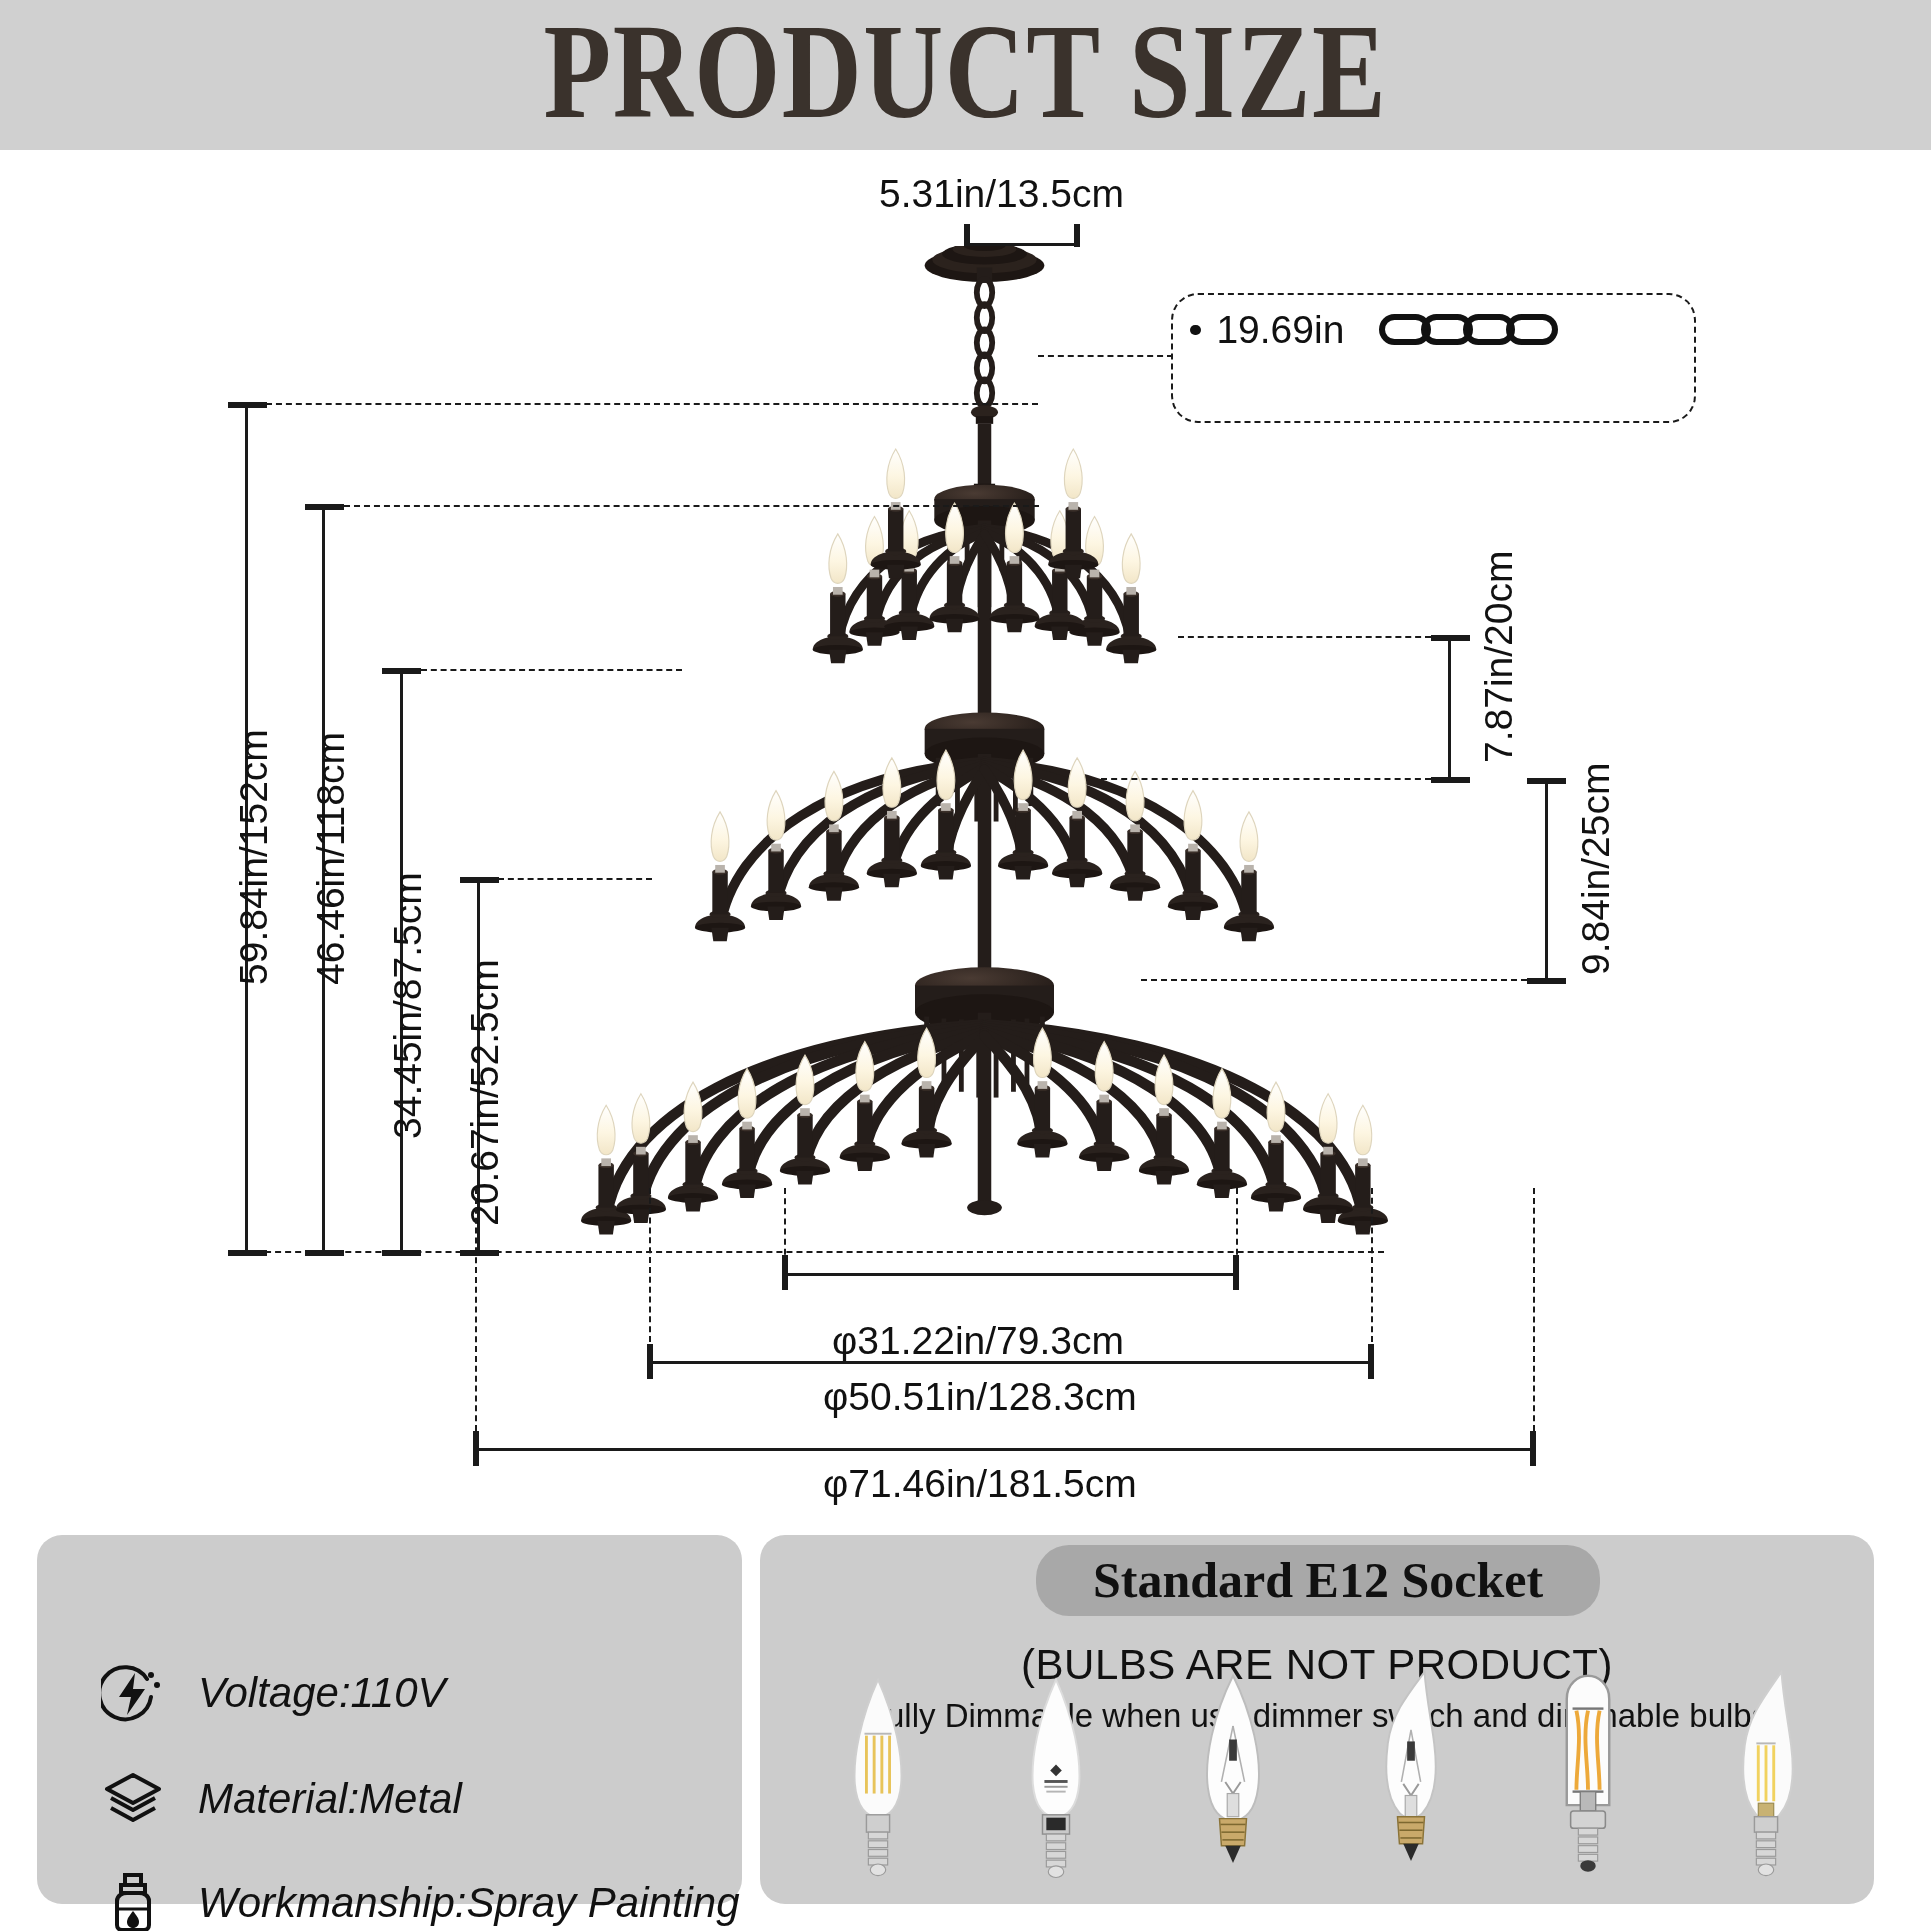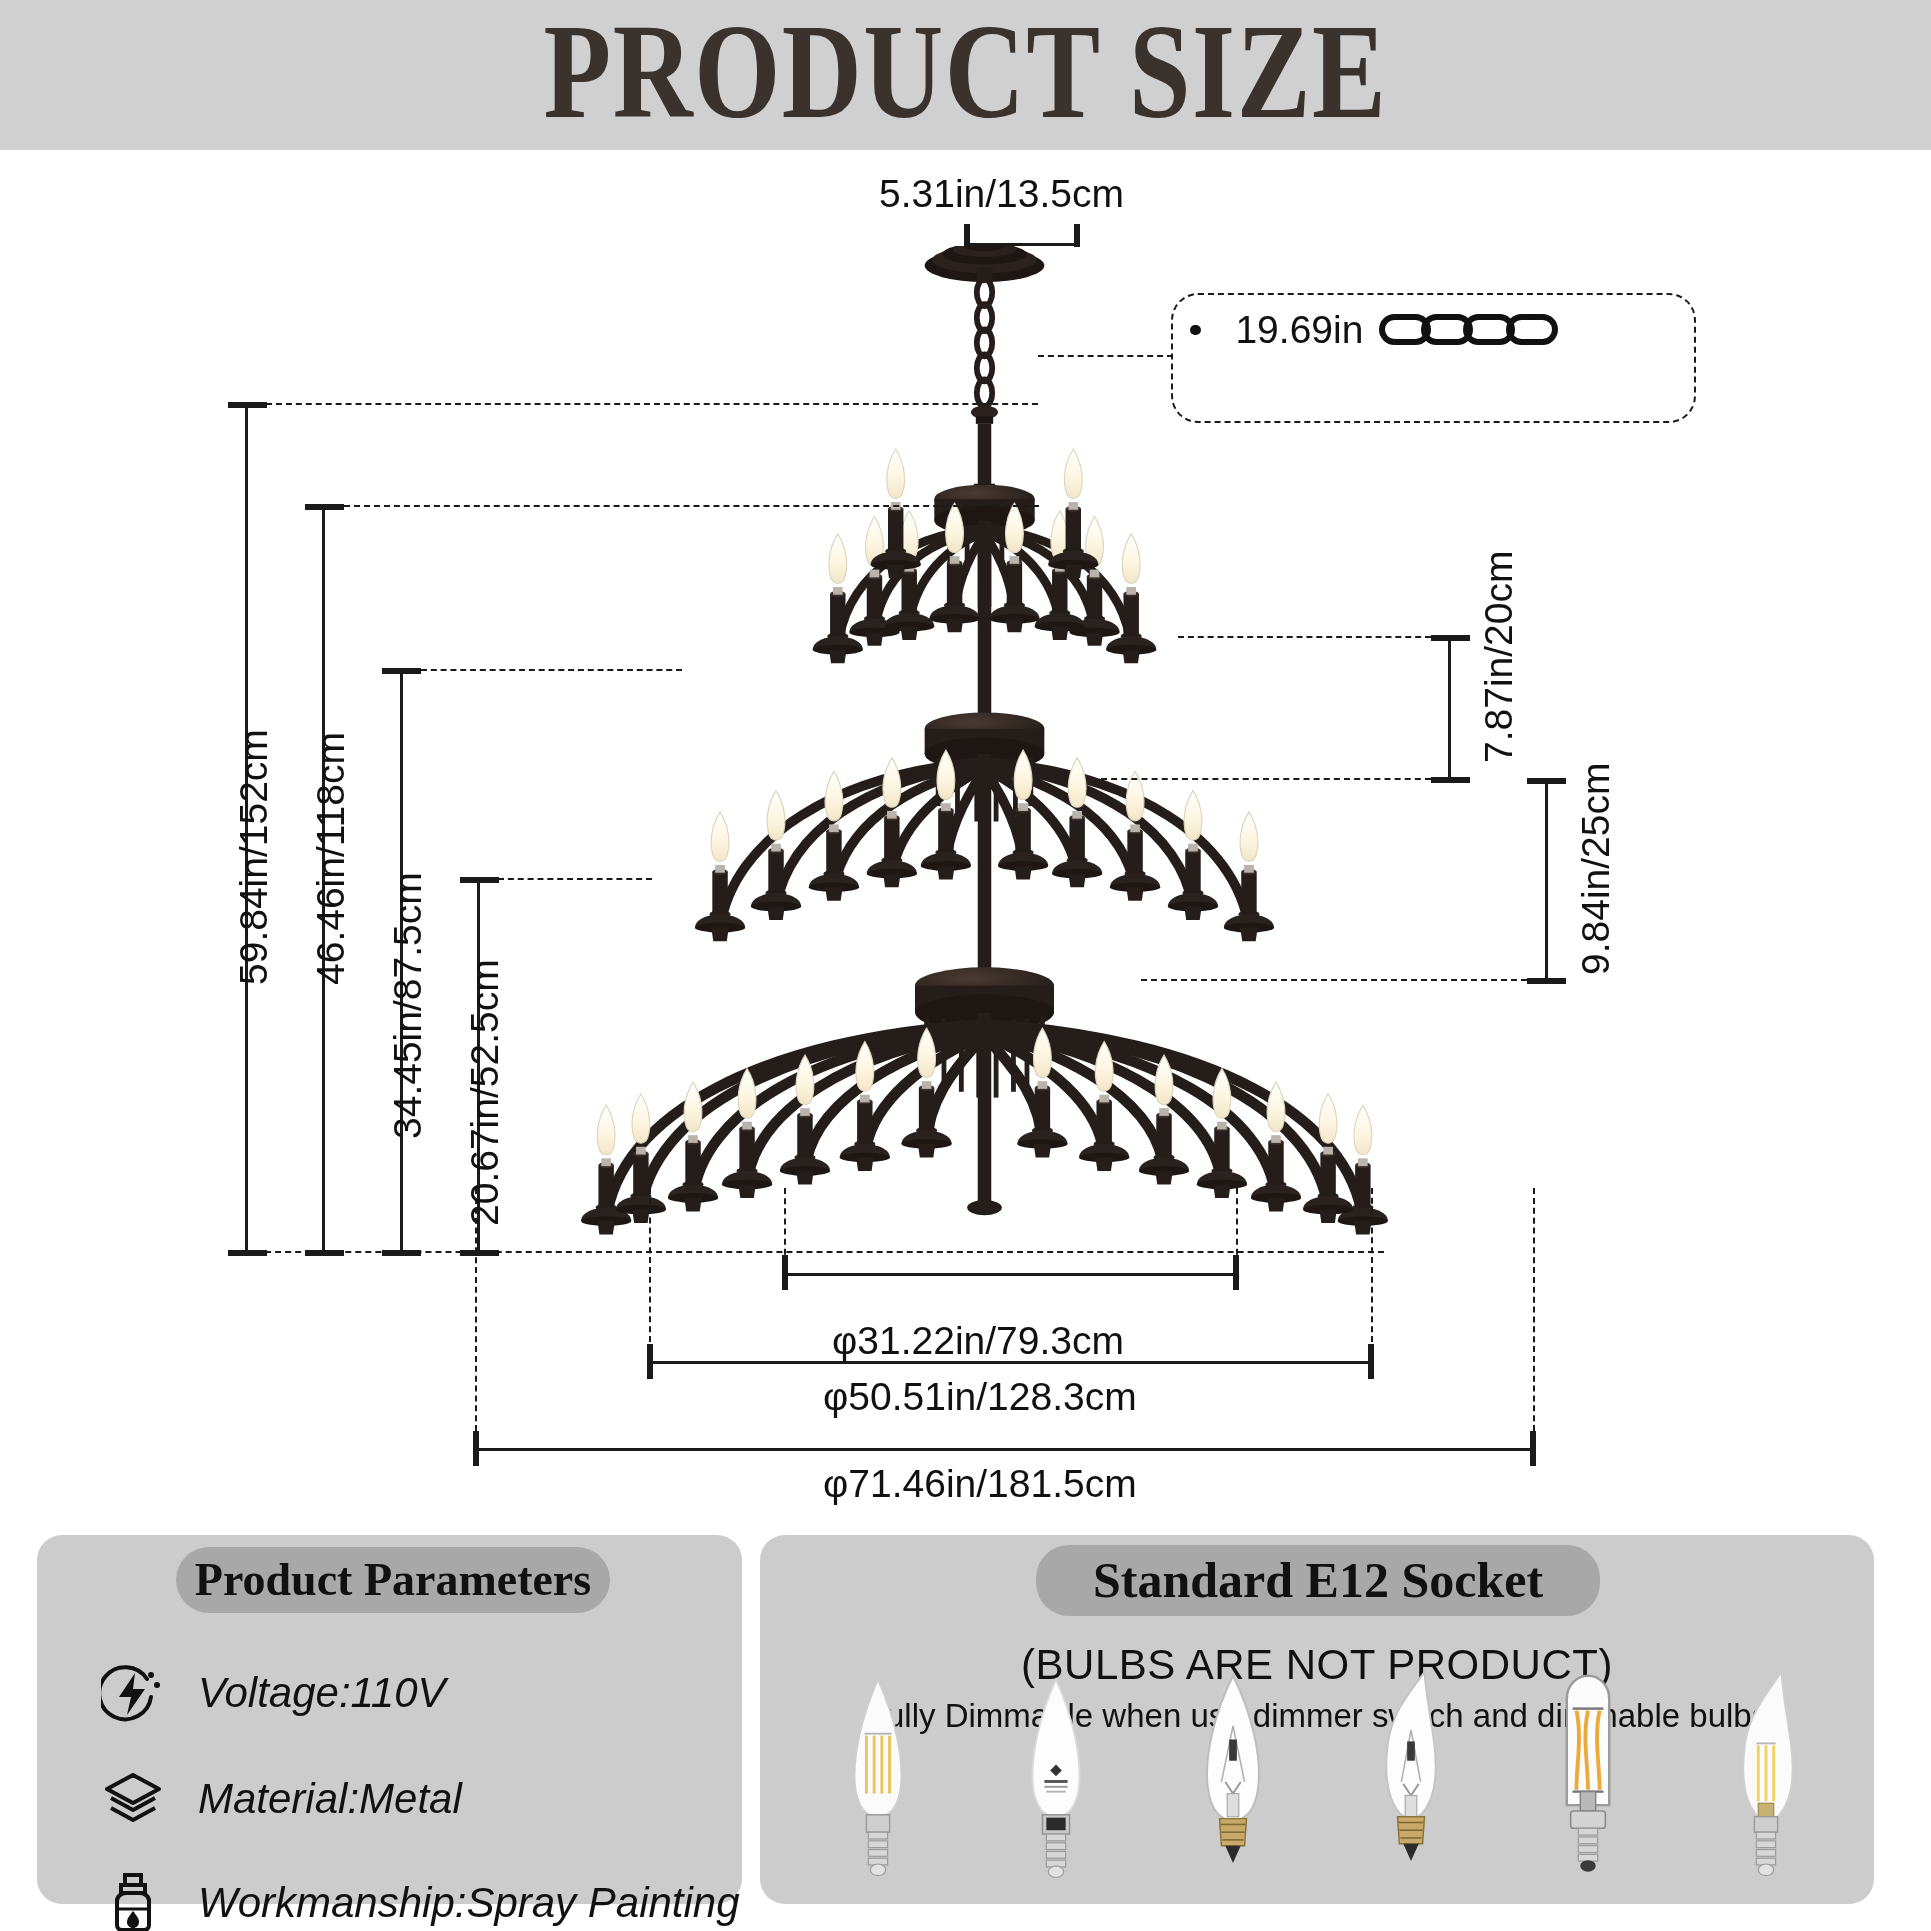--- a/index.html
+++ b/index.html
@@ -48,21 +48,21 @@
     transform-origin:left top;
   }
 
   
   .chainbox{
     position:absolute;
     border:2.9px dashed #1a1a1a;
     border-radius:27px;
     background:#fff;
   }
-  .chainrow{display:flex;align-items:center;gap:15.4px;height:56px;text-align:right;}
+  .chainrow{display:flex;align-items:center;gap:15.4px;height:56px;}
   .chain-bullet{
     width:10.6px;height:10.6px;border-radius:50%;background:#111;flex:0 0 auto;
     margin-left:17.4px;
   }
   .chain-text{font-size:39px;color:#111;width:147px;flex:0 0 auto;}
   .chain-links{display:flex;align-items:center;}
   .clink{
     width:52px;height:31px;border:6.8px solid #111;border-radius:15.4px;
     box-sizing:border-box;margin-left:-9.7px;
   }
@@ -524,21 +524,20 @@
   <div class="dimlabel" style="left:823px;top:1375px;">φ50.51in/128.3cm</div>
 
   <div class="dashv" style="left:475px;top:1188px;height:243px;"></div>
   <div class="dashv" style="left:1533px;top:1188px;height:243px;"></div>
   <div class="hline" style="left:475px;top:1448px;width:1060px;"></div>
   <div class="tickv" style="left:473px;top:1431px;height:35px;"></div>
   <div class="tickv" style="left:1530px;top:1431px;height:35px;"></div>
   <div class="dimlabel" style="left:823px;top:1462px;">φ71.46in/181.5cm</div>
 
   <div class="panel" style="left:37px;top:1535px;width:705px;height:369px;">
-    <div class="pill" style="left:139px;top:11.6px;width:434px;height:66px;font-size:46px;">Product Parameters</div>
 
     <div class="param-row" style="left:64px;top:126px;">
       <svg class="param-icon" viewBox="0 0 64 64">
         <path d="M46 18 A26 26 0 1 0 50 36" fill="none" stroke="#111" stroke-width="4" stroke-linecap="round"></path>
         <circle cx="50" cy="14" r="3" fill="#111"></circle>
         <circle cx="56" cy="24" r="3" fill="#111"></circle>
         <path d="M34 12 L18 36 L30 36 L26 54 L44 28 L32 28 Z" fill="#111"></path>
       </svg>
       <div class="param-text">Voltage:110V</div>
     </div>

